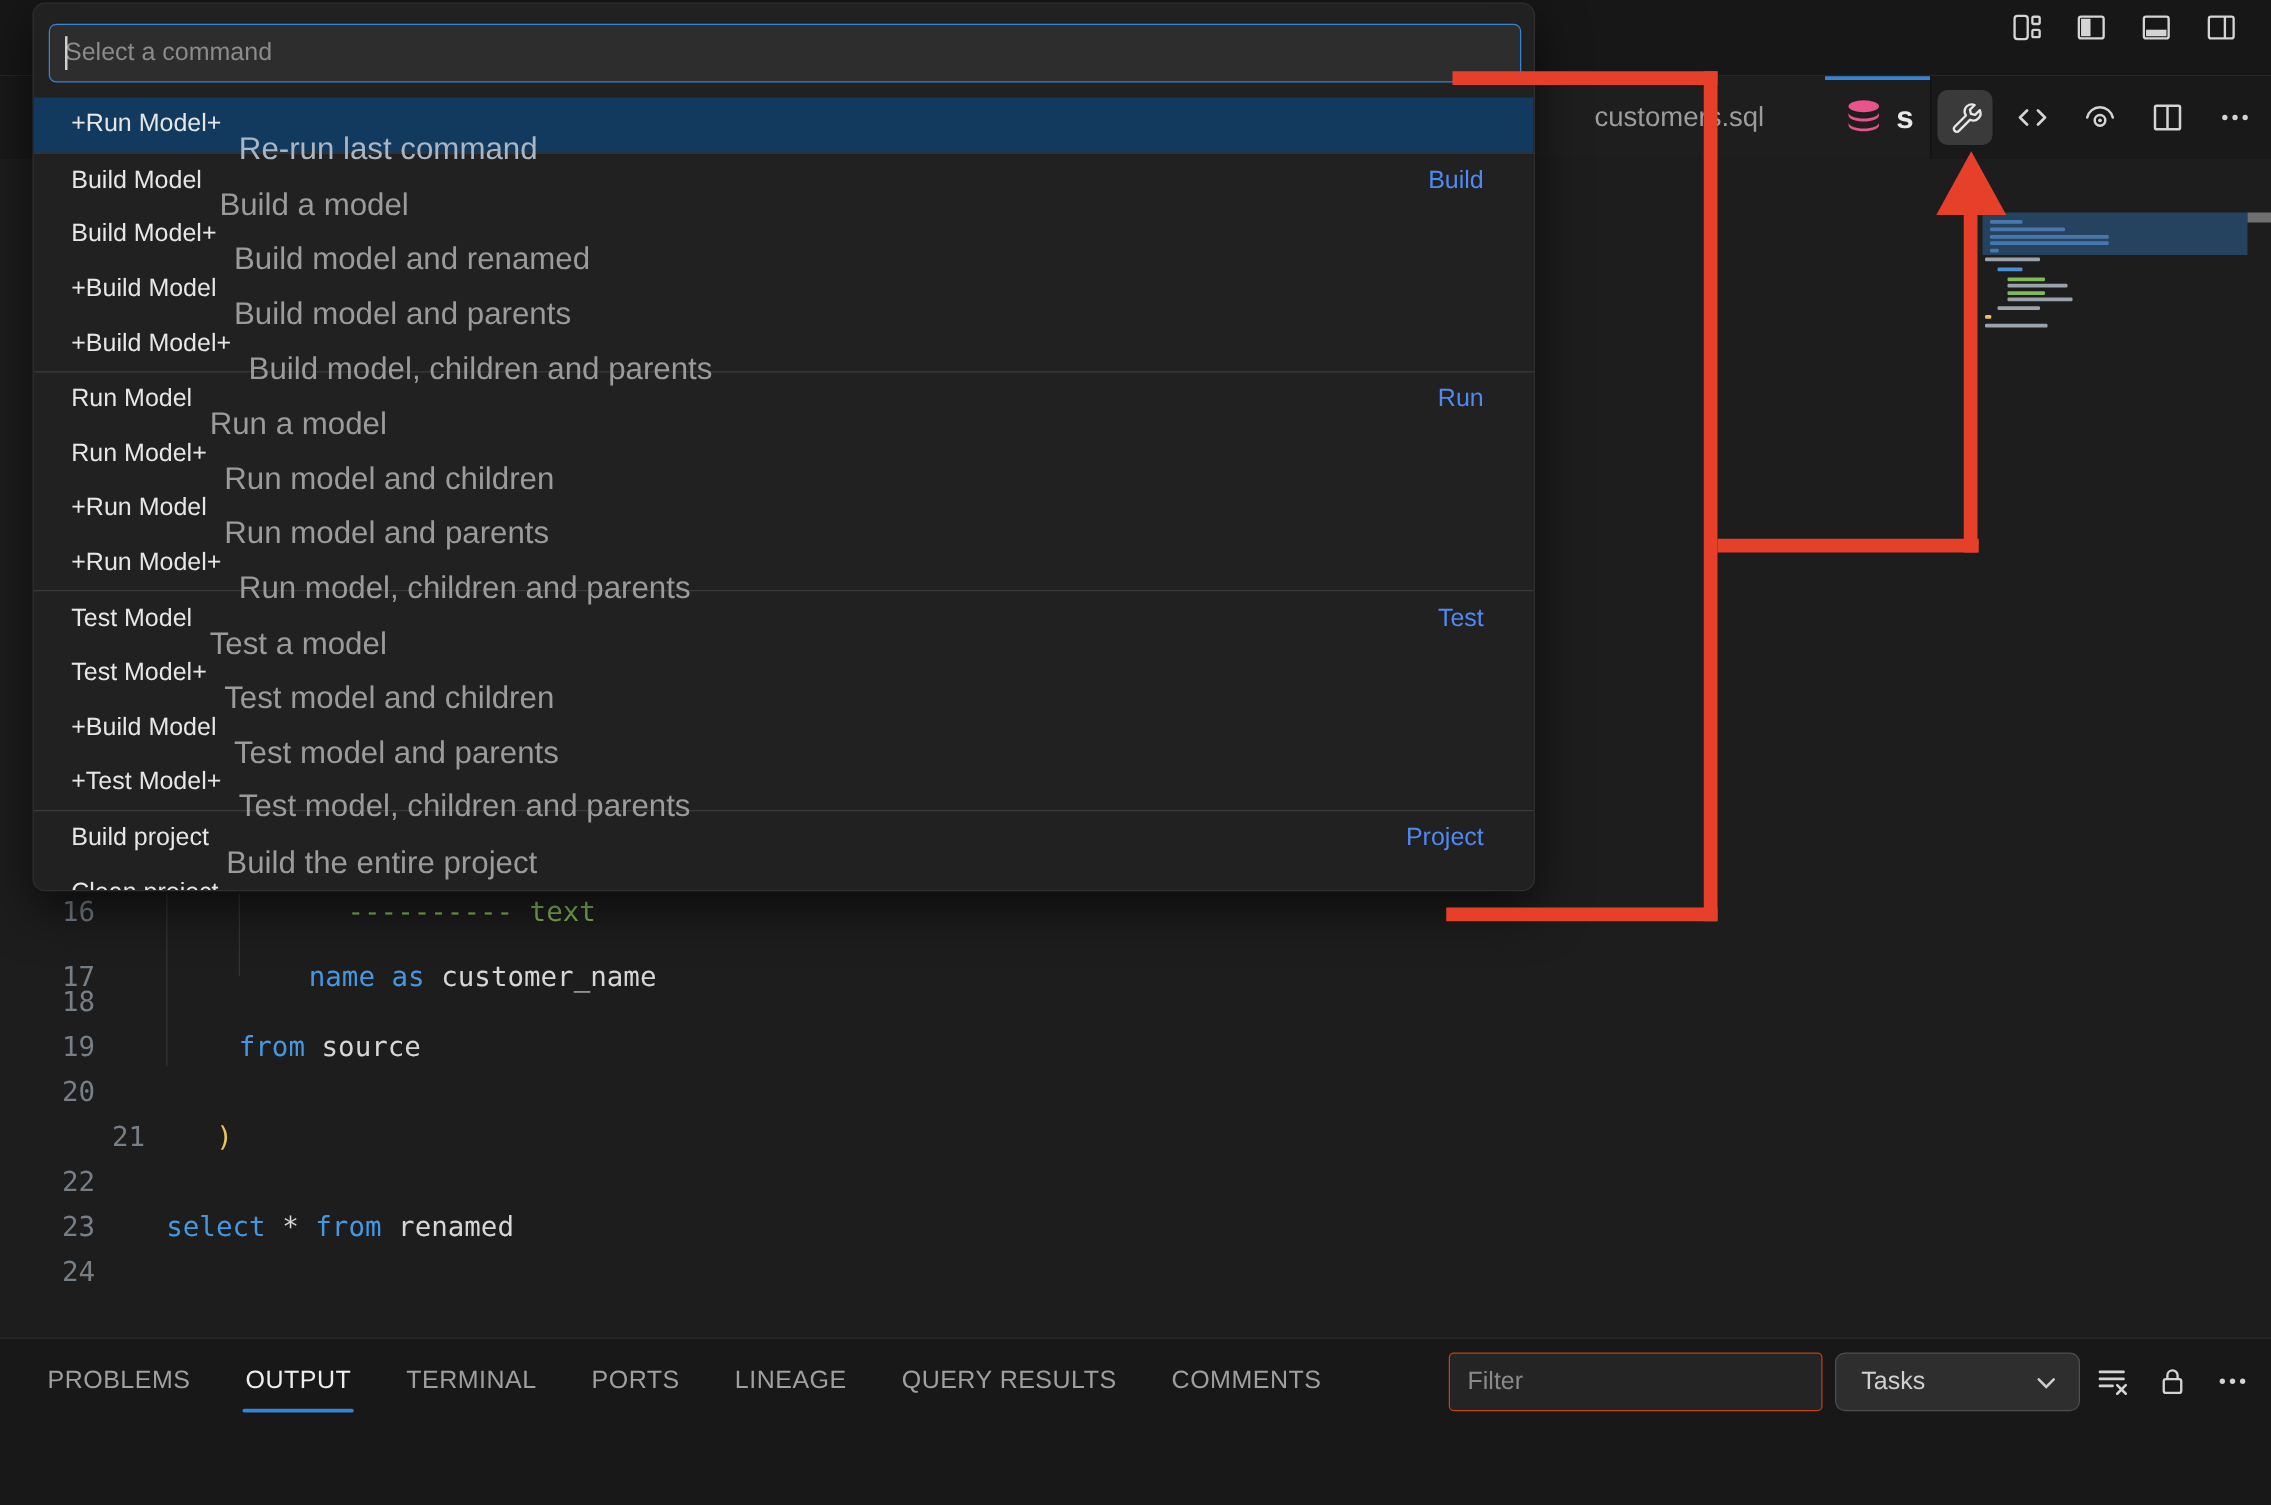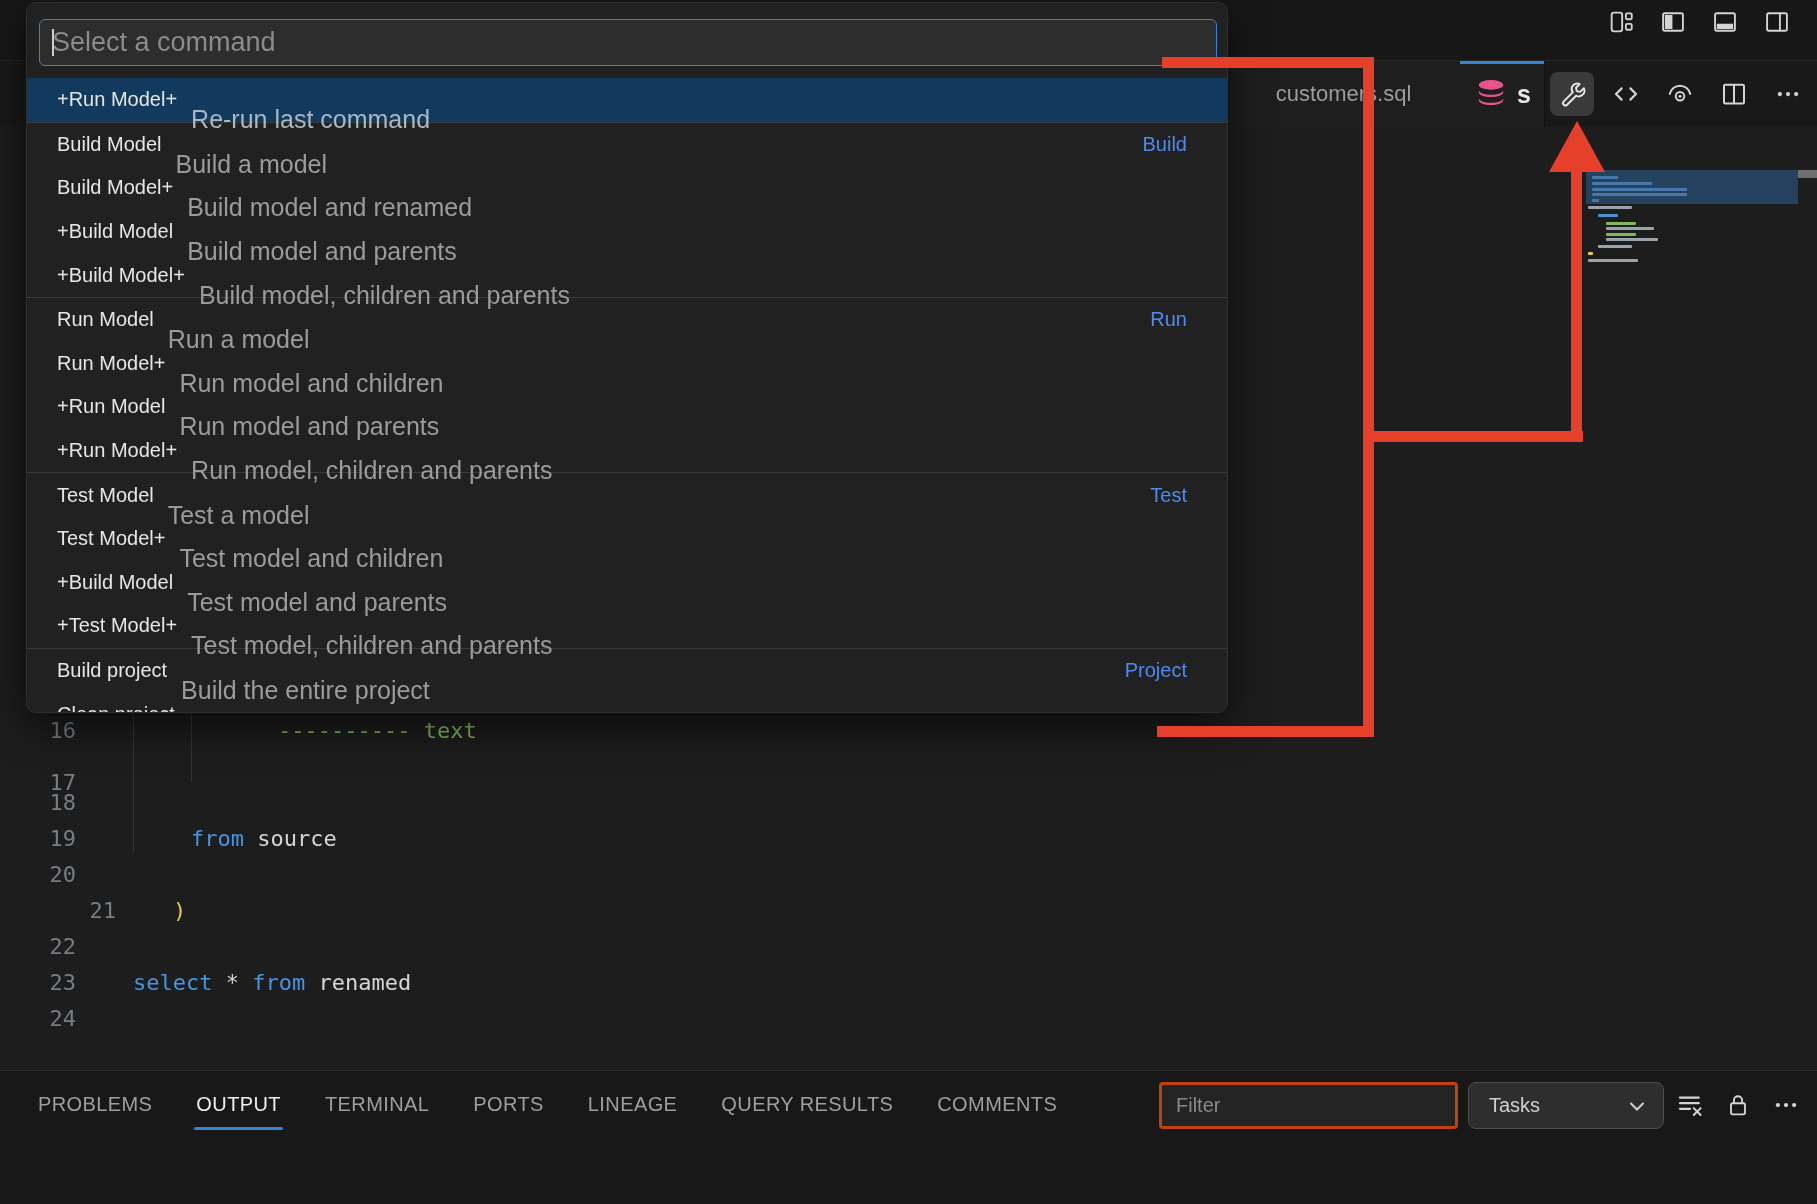--- a/index.html
+++ b/index.html
@@ -35,35 +35,35 @@
   .mm-viewport{position:absolute;left:2px;top:43px;width:212px;height:34px;background:#25425f;}
   .mm-bar{position:absolute;height:3px;border-radius:1px;}
   .mm-scroll{position:absolute;left:1798px;top:170px;width:19px;height:8px;background:#6f6f6f;}
   .hscroll{position:absolute;left:1781px;top:1135px;width:36px;height:7px;background:#9c9c9c;}
   
   .panel{position:absolute;left:0;top:1070px;width:1817px;height:134px;background:#181818;border-top:1px solid #2c2c2c;}
   .panel-tabs{position:absolute;left:38px;top:22px;display:flex;gap:44px;}
   .ptab{position:relative;color:#9f9f9f;font-size:20px;letter-spacing:.4px;cursor:pointer;padding-bottom:14px;}
   .ptab.active{color:#ededed;}
   .ptab.active::after{content:"";position:absolute;left:-2px;right:-2px;bottom:0;height:3px;background:var(--accent);border-radius:2px;}
-  .filter{position:absolute;left:1159px;top:11px;width:299px;height:47px;background:#242425;border:3px solid #c2410c;border-radius:4px;
+  .filter{position:absolute;left:1159px;top:11px;width:299px;height:47px;background:#242425;border:1px solid #c2410c;border-radius:4px;
           color:#d0d0d0;font-size:20px;padding:0 14px;box-sizing:border-box;outline:none;font-family:"Liberation Sans",sans-serif;}
   .filter::placeholder{color:#8a8a8a;}
   .tasks{position:absolute;left:1468px;top:11px;width:196px;height:47px;background:#2e2e2e;border:1px solid #4e4e4e;border-radius:8px;
          display:flex;align-items:center;cursor:pointer;box-sizing:border-box;}
   .tasks .t-label{color:#d0d0d0;font-size:20px;margin-left:20px;flex:1;}
   .tasks .chev{margin-right:14px;display:flex;}
   .panel-icons{position:absolute;left:1672px;top:14px;display:flex;gap:12px;align-items:center;}
   .panel-icons .icon{width:36px;height:40px;display:flex;align-items:center;justify-content:center;cursor:pointer;}
   
   .palette{position:absolute;left:26px;top:2px;width:1202px;height:711px;background:#212122;border:1px solid #2f2f2f;
            border-radius:10px;box-shadow:0 14px 40px rgba(0,0,0,.6);z-index:20;overflow:hidden;box-sizing:border-box;}
   .qp-input-wrap{position:absolute;left:12px;top:16px;width:1178px;height:47px;}
   .qp-input{width:100%;height:100%;background:#2d2d2e;border:1.5px solid var(--accent);border-radius:6px;box-sizing:border-box;
-            color:#d8d8d8;font-size:27px;padding:0 12px;outline:none;font-family:"Liberation Sans",sans-serif;}
+            color:#d8d8d8;font-size:20px;padding:0 12px;outline:none;font-family:"Liberation Sans",sans-serif;}
   .qp-input::placeholder{color:#8b8b8b;}
   .caret{position:absolute;left:13px;top:10px;width:2px;height:27px;background:#cfcfcf;}
   .qp-list{position:absolute;left:0;top:75px;width:100%;}
   .qp-row{height:43.6px;display:flex;align-items:center;padding:0 40px 0 30px;cursor:pointer;}
   .qp-row.selected{background:var(--selection);}
   .qp-label{color:#e6e6e6;font-size:20px;white-space:pre;}
   .qp-desc{color:#9b9b9b;font-size:25px;margin-left:14px;white-space:pre;margin-top:40px;}
   .qp-row.selected .qp-desc{color:#aab6c2;}
   .qp-badge{margin-left:auto;color:var(--badge);font-size:20px;}
   .qp-sep{height:1px;background:#3b3b3b;}
@@ -163,21 +163,21 @@
               <circle cx="12" cy="12" r="1.7" fill="#d4d4d4"></circle>
               <circle cx="18.5" cy="12" r="1.7" fill="#d4d4d4"></circle>
             </svg>
           </span>
         </div>
       </div>
   </div>
 
   <div class="code">
       <div class="code-line" style="top: 0px; width: 1100px;"><span class="ln">16</span><span class="src" style="left: 247px;"><span class="tok-cmt">---------- text</span></span></div>
-      <div class="code-line" style="top: 52px; width: 1100px; padding-left: 48px;"><span class="ln">17</span></div>
+      <div class="code-line" style="top: 52px; width: 1100px; padding-left: 48px;"><span class="ln">17</span><span class="src" style="left: 247px;"><span class="tok-kw">name</span><span class="tok-pln"> </span><span class="tok-kw">as</span><span class="tok-pln"> customer_name</span></span></div>
       <div class="code-line" style="top: 72px; width: 1100px;"><span class="ln">18</span></div>
       <div class="code-line" style="top: 108px; width: 1100px; text-decoration: underline;"><span class="ln">19</span><span class="src" style="left: 191px;"><span class="tok-kw">from</span><span class="tok-pln"> source</span></span></div>
       <div class="code-line" style="top: 144px; width: 1100px;"><span class="ln">20</span></div>
       <div class="code-line" style="top: 180px; width: 1100px; margin-left: 40px;"><span class="ln">21</span><span class="src" style="left: 133px;"><span class="tok-brk">)</span></span></div>
       <div class="code-line" style="top: 216px; width: 1100px;"><span class="ln">22</span></div>
       <div class="code-line" style="top: 252px; width: 1100px;"><span class="ln">23</span><span class="src" style="left: 133px;"><span class="tok-kw">select</span><span class="tok-pln"> </span><span class="tok-op">*</span><span class="tok-pln"> </span><span class="tok-kw">from</span><span class="tok-pln"> renamed</span></span></div>
       <div class="code-line" style="top: 288px; width: 1100px;"><span class="ln">24</span></div>
     </div>
   <div class="indent-guide" style="left:133px;top:715px;height:138px;"></div>
   <div class="indent-guide" style="left:191px;top:715px;height:66px;"></div>

